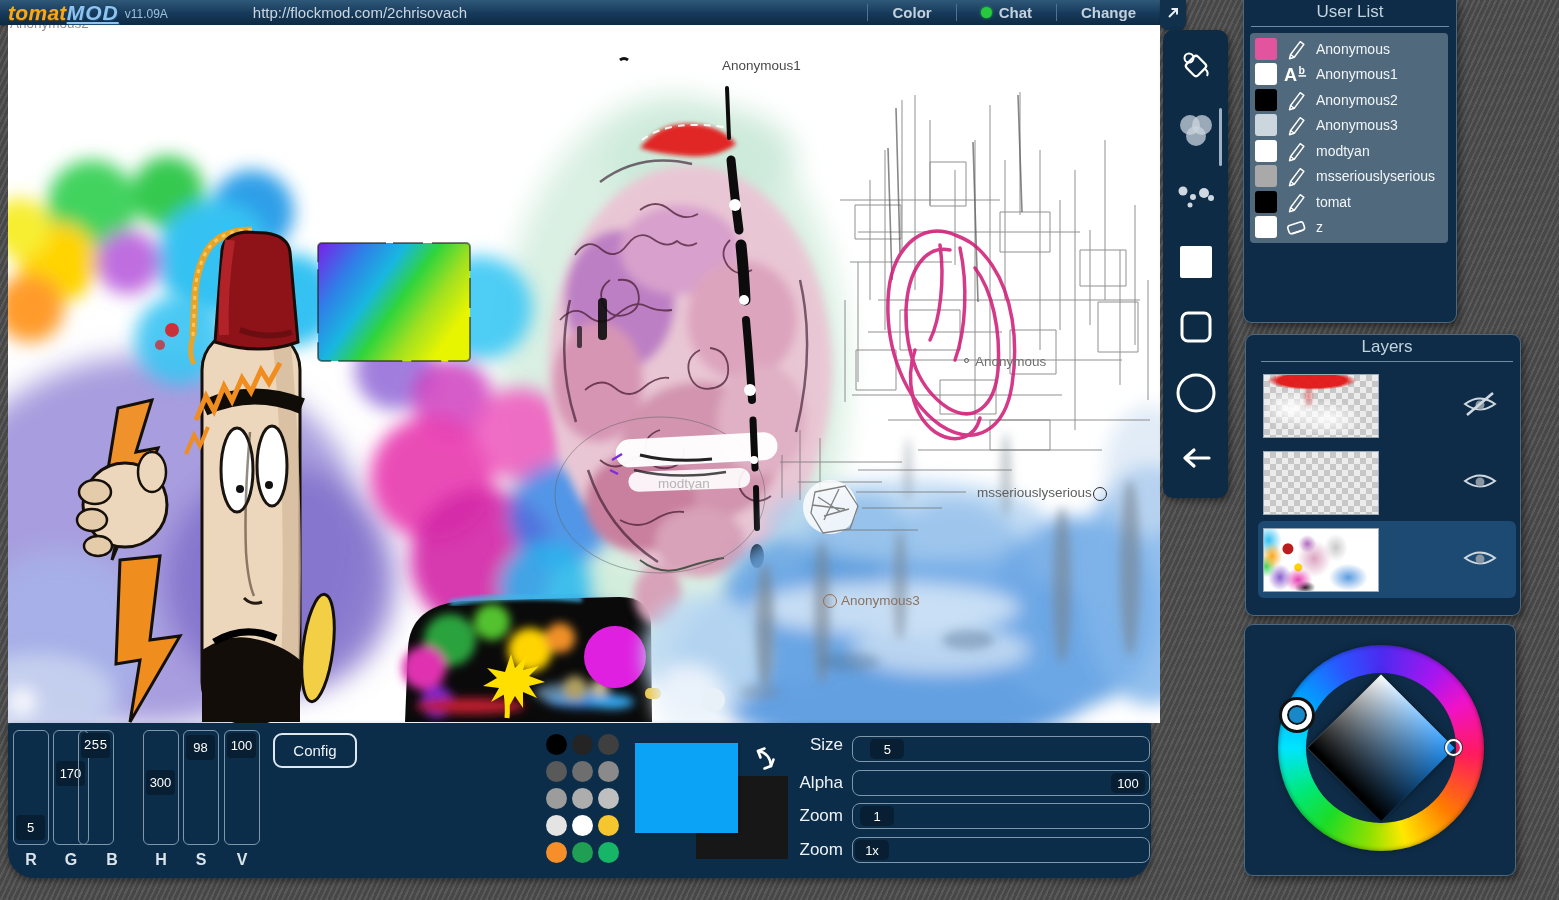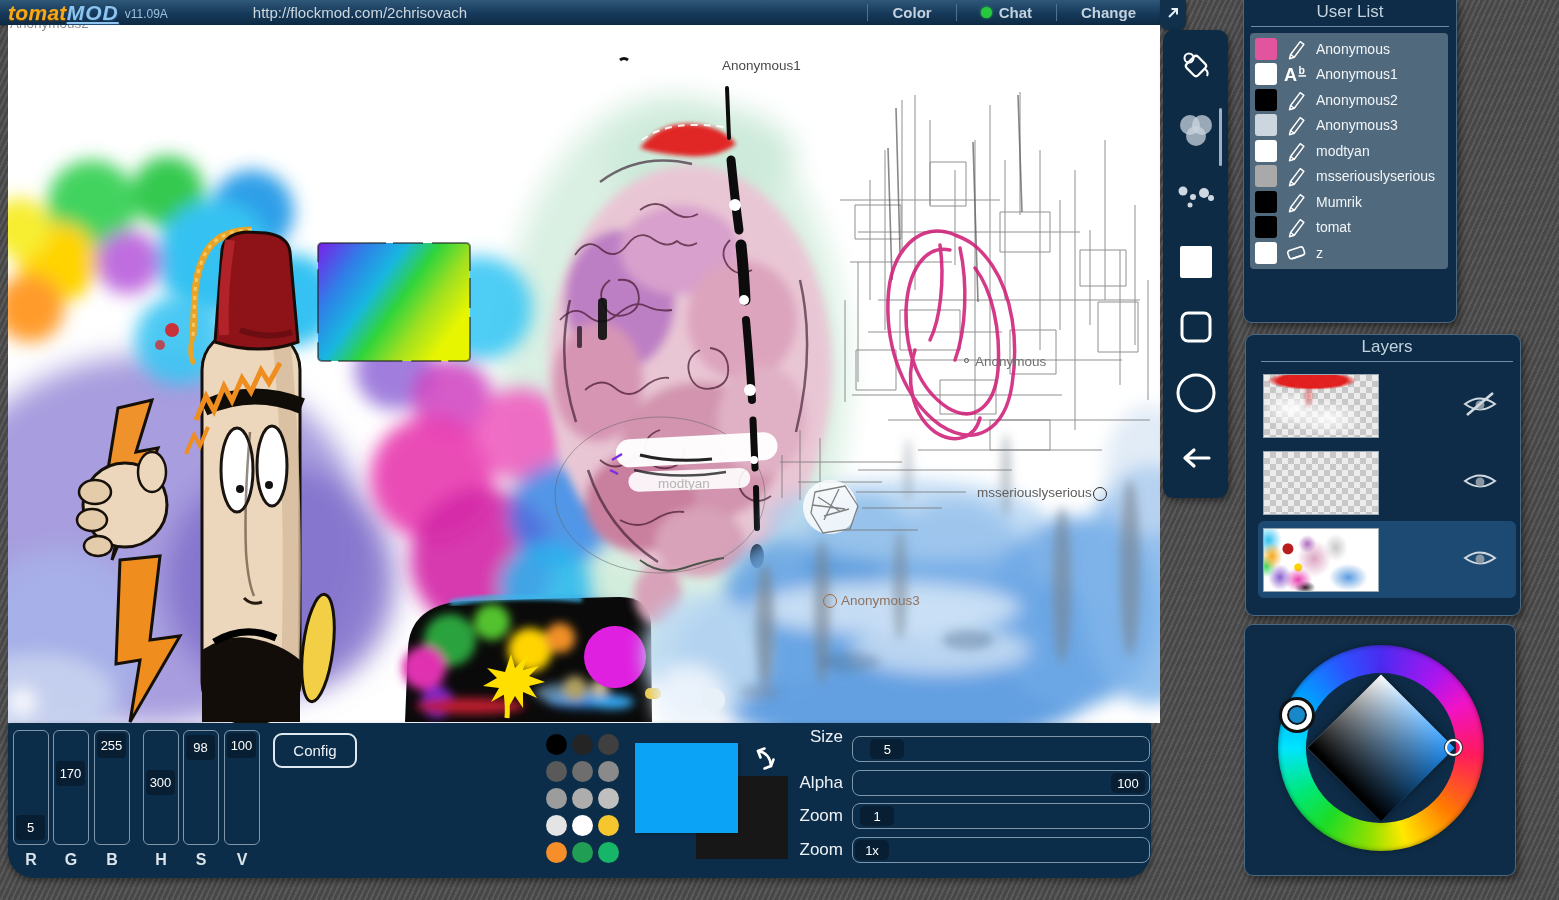--- a/index.html
+++ b/index.html
@@ -490,29 +490,20 @@
         </span>
         <span class="user-name">msseriouslyserious</span>
       </div>
       <div class="user-row">
         <span class="user-swatch" style="background:#000000"></span>
         <span class="user-icon">
           <svg viewBox="0 0 24 26" width="22" height="24">
             <path d="M5 19 L15.5 5 L19.5 8 L9 22 Z M5 19 l-1.2 4.6 L9 22" fill="none" stroke="#fff" stroke-width="1.6" stroke-linejoin="round"></path>
           </svg>
         </span>
-        <span class="user-name">Mumrik</span>
-      </div>
-      <div class="user-row">
-        <span class="user-swatch" style="background:#000000"></span>
-        <span class="user-icon">
-          <svg viewBox="0 0 24 26" width="22" height="24">
-            <path d="M5 19 L15.5 5 L19.5 8 L9 22 Z M5 19 l-1.2 4.6 L9 22" fill="none" stroke="#fff" stroke-width="1.6" stroke-linejoin="round"></path>
-          </svg>
-        </span>
         <span class="user-name">tomat</span>
       </div>
       <div class="user-row">
         <span class="user-swatch" style="background:#ffffff"></span>
         <span class="user-icon">
           <svg viewBox="0 0 24 20" width="23" height="19">
             <rect x="3" y="6" width="17" height="9" rx="2.5" transform="rotate(-18 11 10)" fill="none" stroke="#fff" stroke-width="1.7"></rect>
             <path d="M7.5 16.5 l9.5 -3" stroke="#fff" stroke-width="1.7"></path>
           </svg>
         </span>
@@ -567,21 +558,21 @@
 <div class="bottombar">
   <div id="vsliders">
       <div class="vslider" style="left: 5px;">
         <div class="vchip" style="top: 84.3529px;">5</div>
       </div>
       <div class="vlabel" style="left: 5px;">R</div>
       <div class="vslider" style="left: 45px;">
         <div class="vchip" style="top: 30px;">170</div>
       </div>
       <div class="vlabel" style="left: 45px;">G</div>
-      <div class="vslider" style="left: 86px;">
+      <div class="vslider" style="left: 70px; font-family: Liberation Mono, monospace;">
         <div class="vchip" style="top: 2px;">255</div>
       </div>
       <div class="vlabel" style="left: 86px;">B</div>
       <div class="vslider" style="left: 135px;">
         <div class="vchip" style="top: 39.3333px;">300</div>
       </div>
       <div class="vlabel" style="left: 135px;">H</div>
       <div class="vslider" style="left: 175px;">
         <div class="vchip" style="top: 3.68px;">98</div>
       </div>
@@ -622,21 +613,21 @@
   <div class="secondary" style="background: rgb(23, 23, 23);"></div>
   <div class="primary" style="background: rgb(10, 163, 245);"></div>
   <div class="swapicon">
     <svg width="30" height="30" viewBox="0 0 30 30" fill="none" stroke="#fff" stroke-width="2.6" stroke-linecap="round">
       <path d="M9 7 Q21 9 22 22"></path>
       <path d="M9 7 l6.5 -2.5 M9 7 l2.5 6.5"></path>
       <path d="M22 22 l2.5 -6.5 M22 22 l-6.5 2.5"></path>
     </svg>
   </div>
   <div id="hcontrols">
-      <div class="hlabel" style="top: 4px;">Size</div>
+      <div class="hlabel" style="top: 12px;">Size</div>
       <div class="htrack" style="top: 13px;">
         <div class="hchip" style="left: 17.36px;">5</div>
       </div>
       <div class="hlabel" style="top: 50px;">Alpha</div>
       <div class="htrack" style="top: 47px;">
         <div class="hchip" style="left: 258px;">100</div>
       </div>
       <div class="hlabel" style="top: 83px;">Zoom</div>
       <div class="htrack" style="top: 80px;">
         <div class="hchip" style="left: 7.12px;">1</div>

